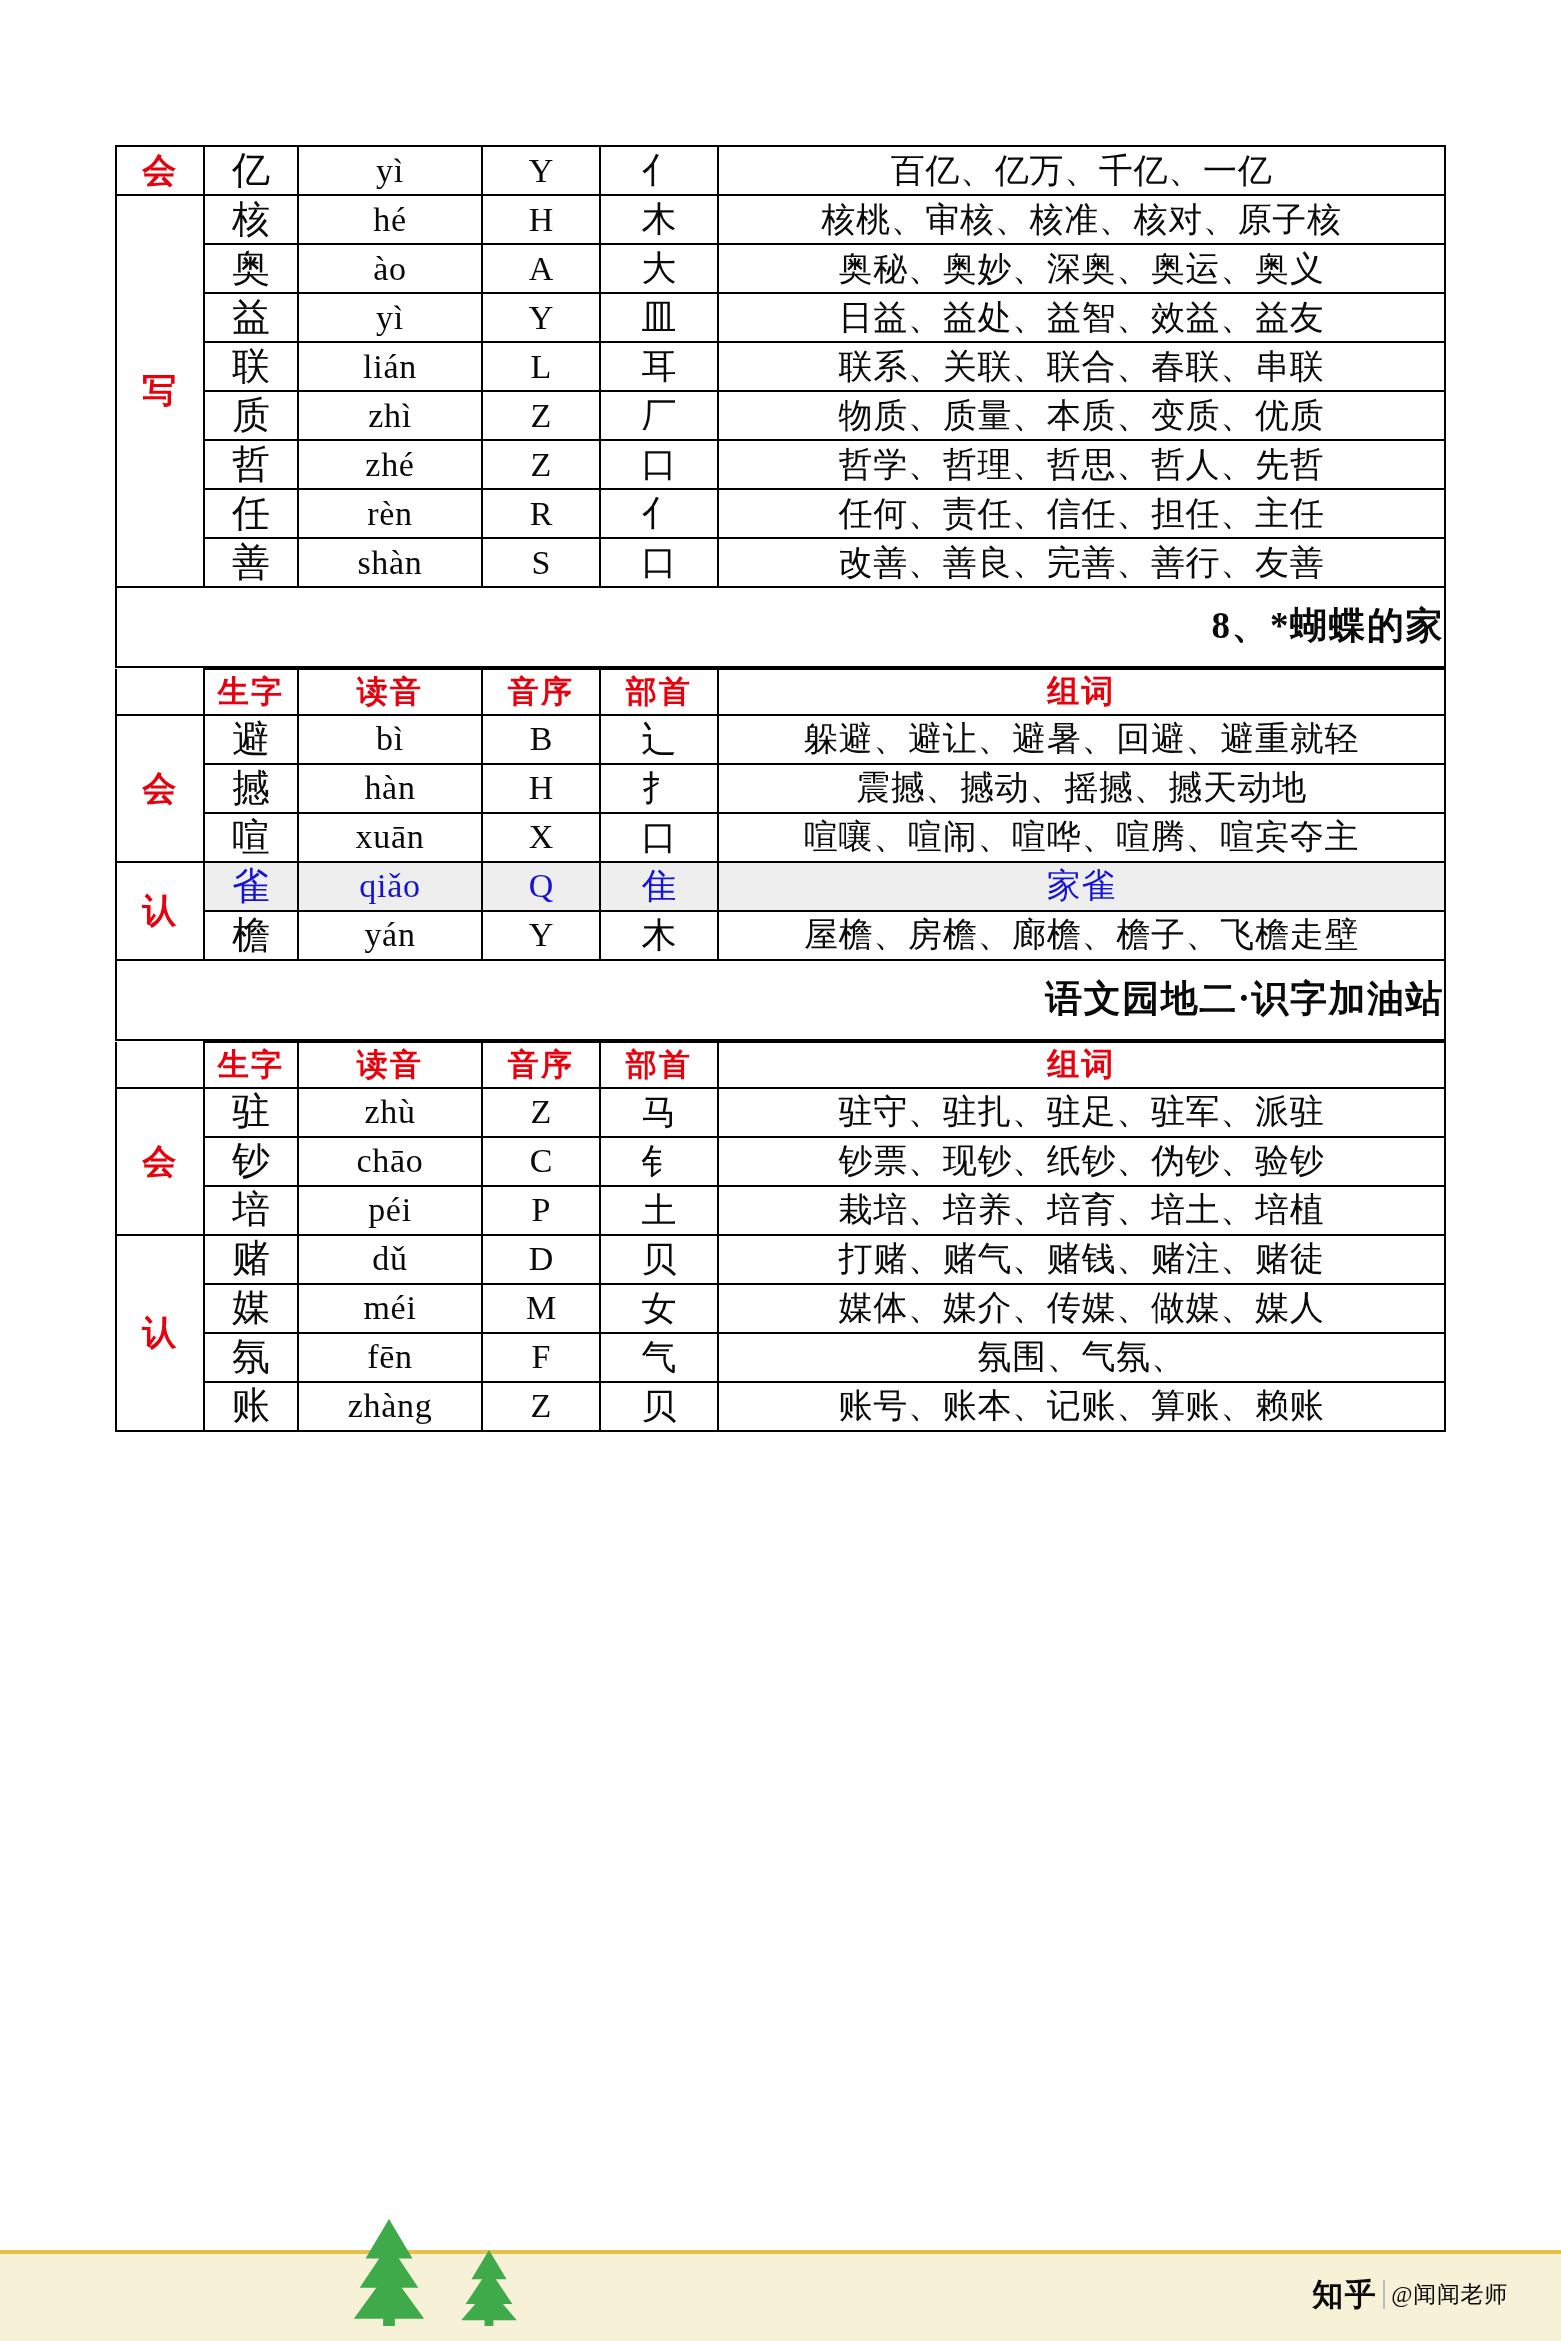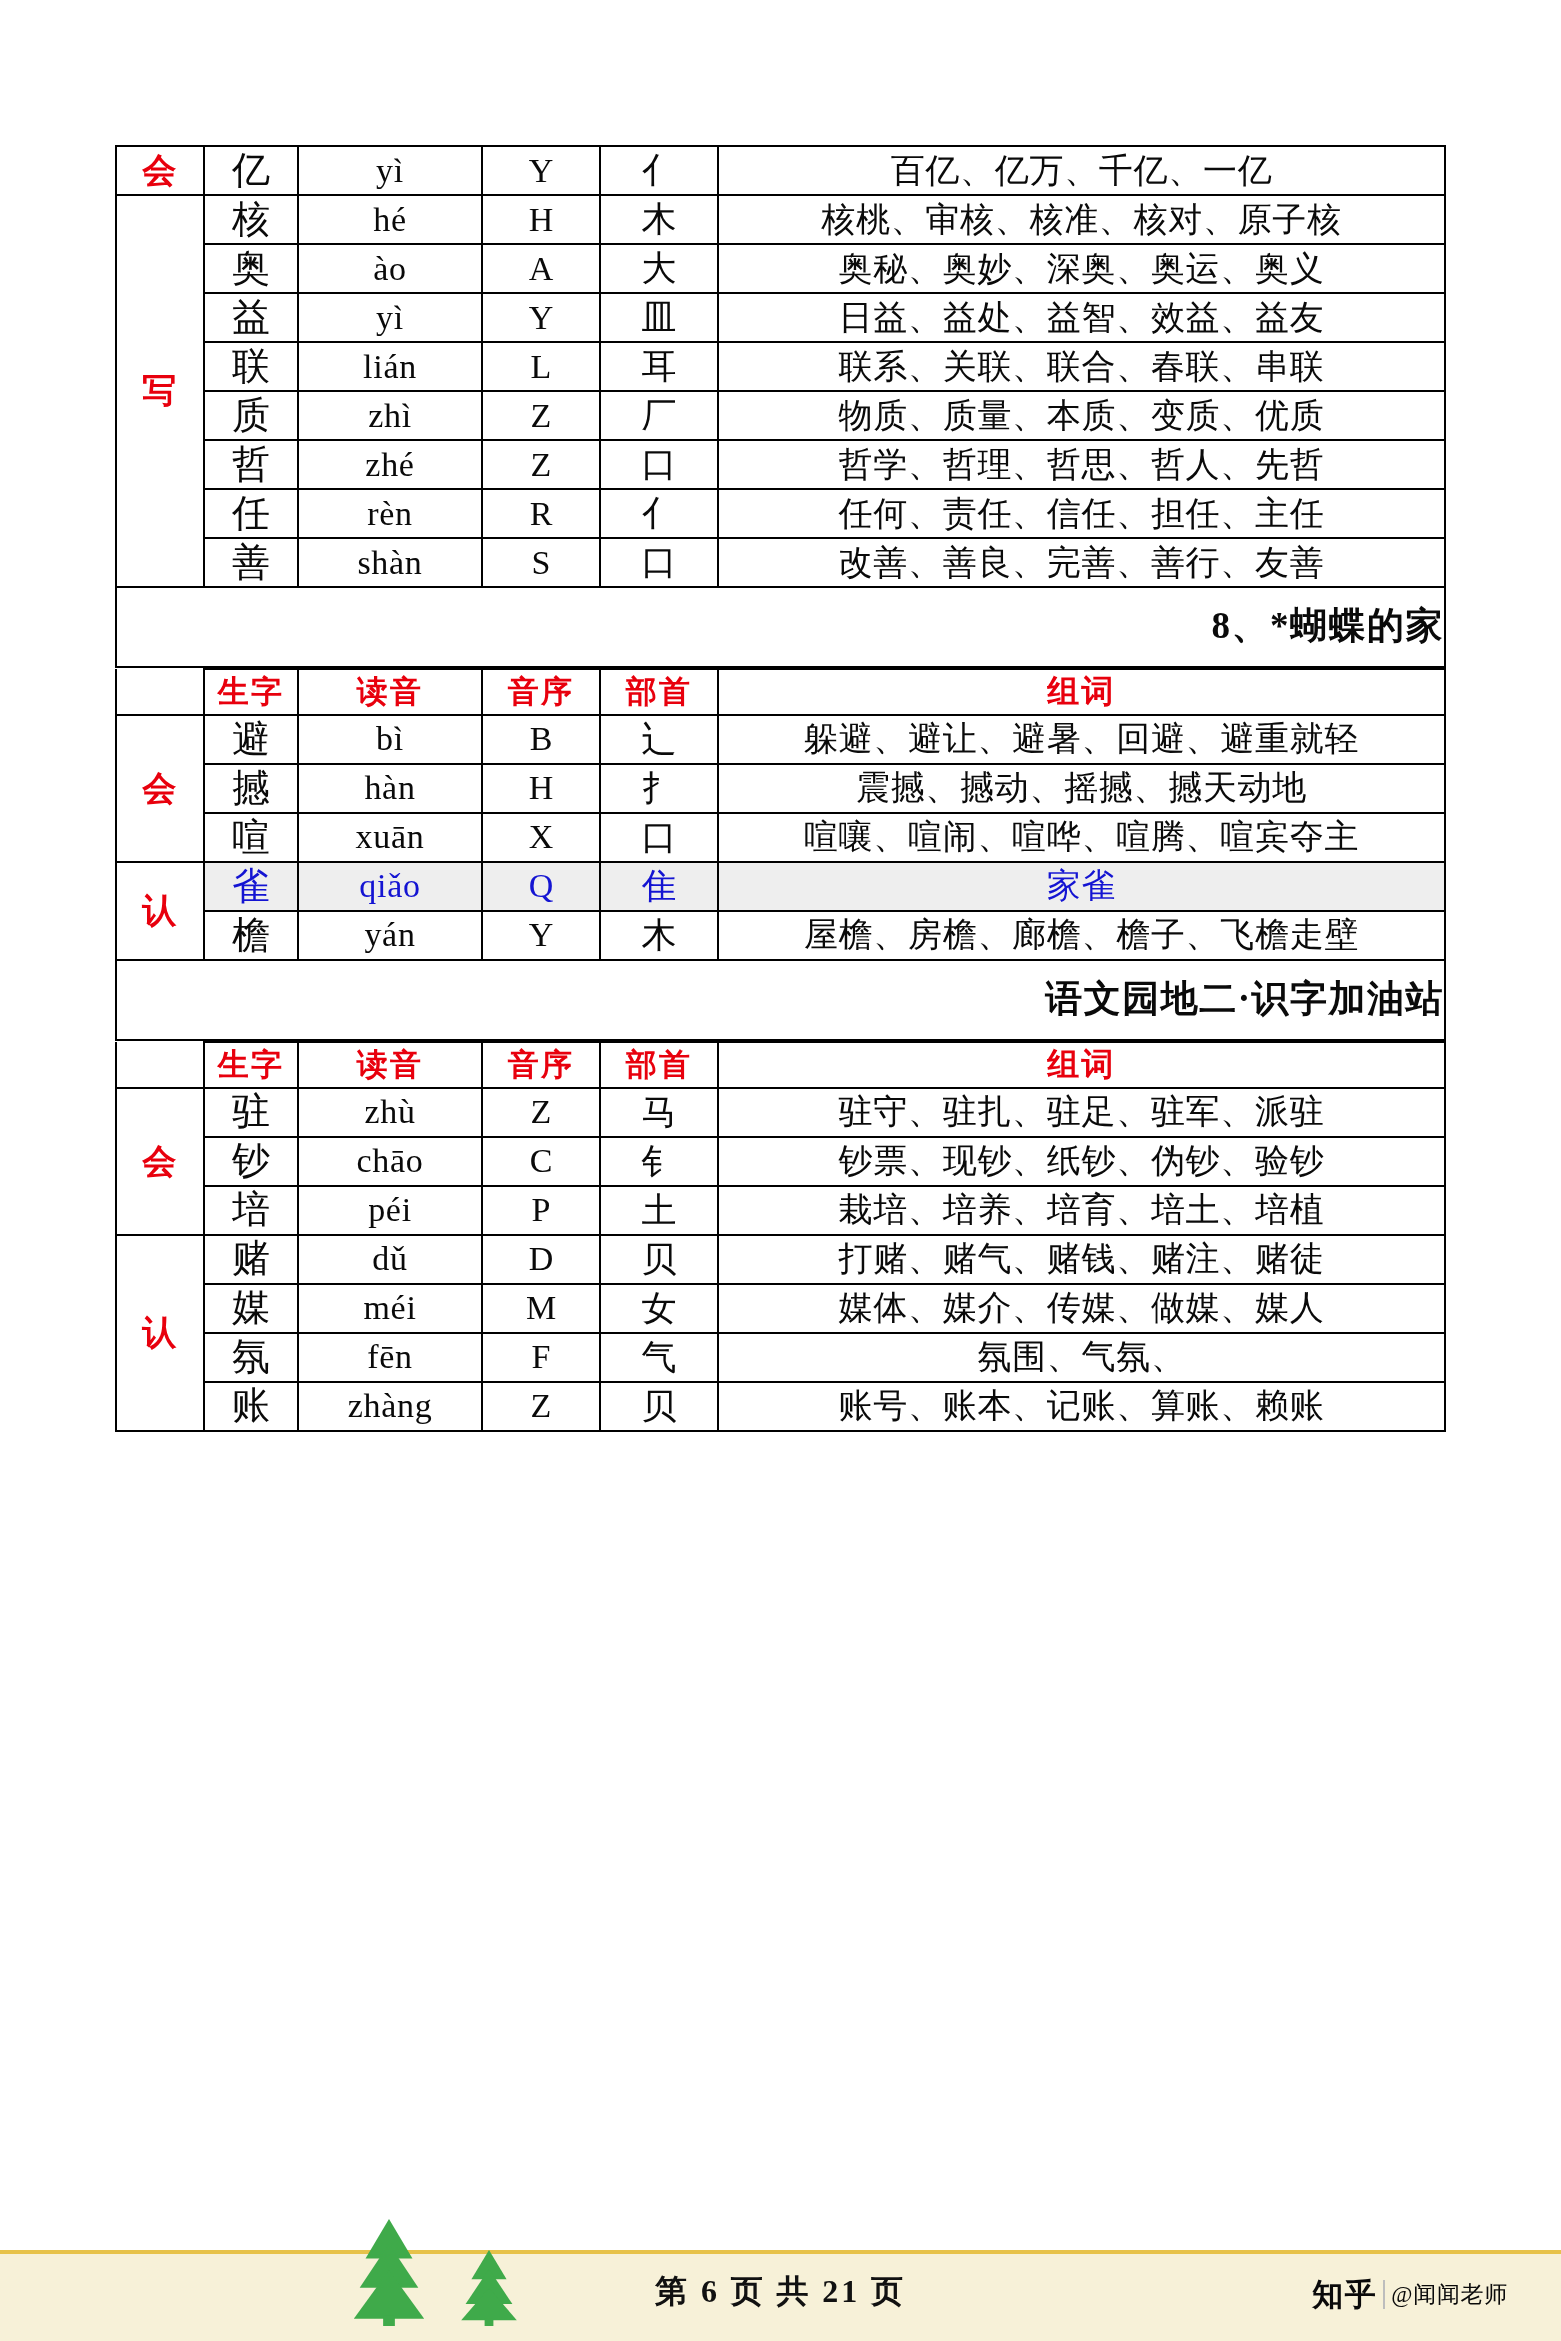--- a/index.html
+++ b/index.html
@@ -407,21 +407,20 @@
       <polygon points="60,74 108,140 12,140" fill="#3faa4a"></polygon>
       <rect x="52" y="136" width="16" height="14" fill="#3faa4a"></rect>
     </svg>
     <svg class="tree small" width="68" height="79" viewBox="0 0 92 108">
       <polygon points="46,4 70,44 22,44" fill="#3faa4a"></polygon>
       <polygon points="46,30 78,78 14,78" fill="#3faa4a"></polygon>
       <polygon points="46,56 84,100 8,100" fill="#3faa4a"></polygon>
       <rect x="40" y="98" width="12" height="10" fill="#3faa4a"></rect>
     </svg>
 
-    <div class="pagenum">第 6 页 共 21 页</div>
 
     <div class="zh-logo">
       <span class="zh-mark">知乎</span>
       <span class="divider-v"></span>
       <span class="zh-name">@闻闻老师</span>
     </div>
   </div>
 </div>
 
 

